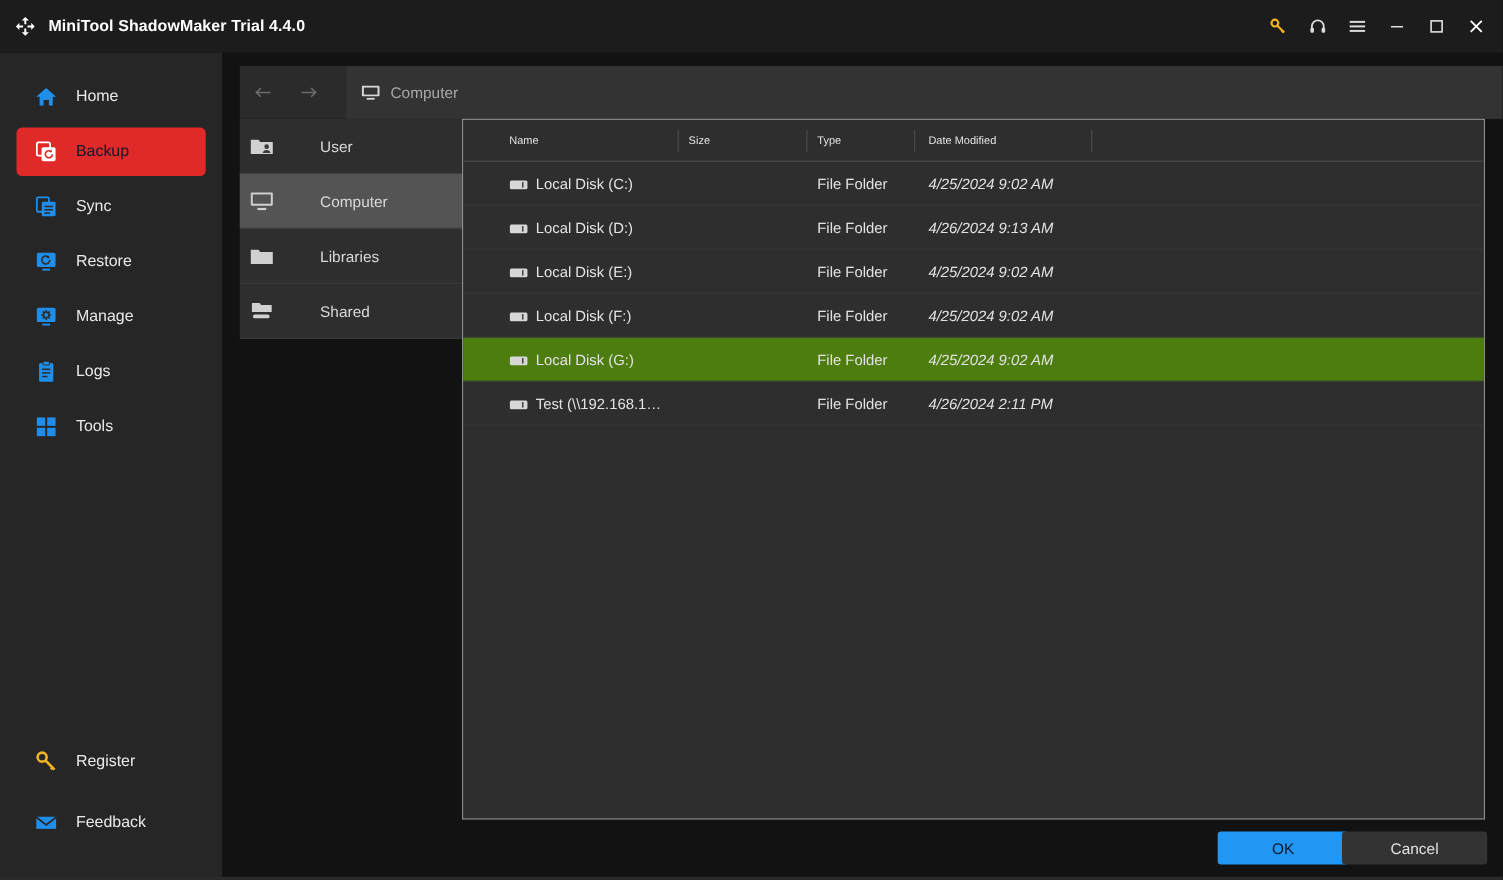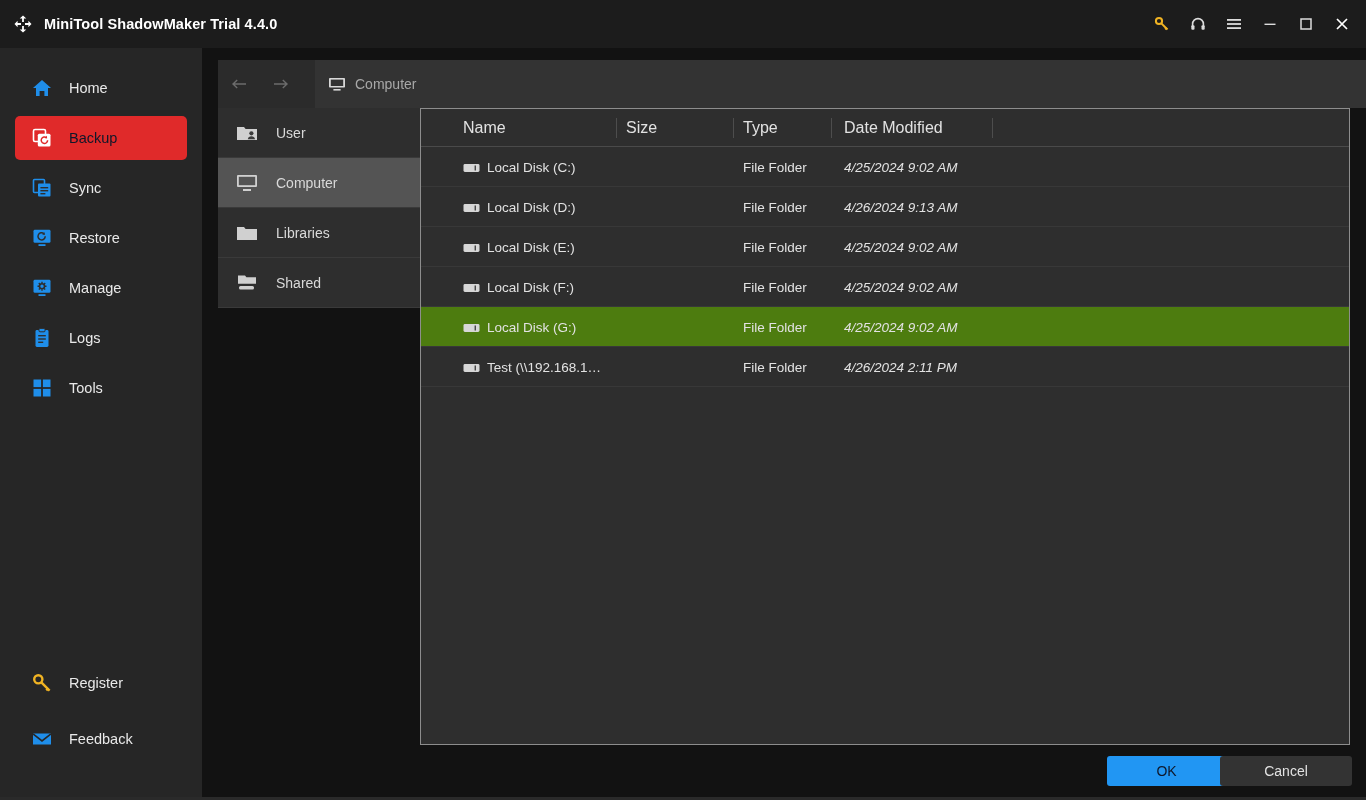--- a/index.html
+++ b/index.html
@@ -36,21 +36,21 @@
   .nav-list { padding-top:18px; }
   .nav-item {
     display:flex; align-items:center; height:44px; margin:0 15px 6px 15px;
     border-radius:5px; padding-left:16px; cursor:pointer;
   }
   .nav-item.active { background:#e02a2a; }
   .nav-ico { width:22px; height:22px; flex:none; display:block; }
   .nav-label { margin-left:16px; color:#e9e9e9; font-size:14.5px; white-space:nowrap; }
   .nav-item.active .nav-label { color:#0f172a; }
 
-  .sidebar-bottom { position:absolute; left:0; bottom:0; width:178px; padding-bottom:27px; }
+  .sidebar-bottom { position:absolute; left:0; bottom:0; width:178px; padding-bottom:18px; }
   .sidebar-bottom .nav-item { margin-bottom:12px; }
 
   
   .content { position:absolute; top:48px; left:202px; width:1164px; height:752px; background:#121212; }
 
   .navbar {
     position:absolute; top:12px; left:16px; width:1148px; height:48px;
     background:#2b2b2b; display:flex; align-items:center;
   }
   .nav-arrow {
@@ -63,37 +63,37 @@
   }
   .addr-ico { width:18px; height:18px; flex:none; }
   .addr-text { margin-left:9px; color:#a8a8a8; font-size:14px; }
 
   
   .tree {
     position:absolute; top:60px; left:16px; width:202px;
     background:#2e2e2e;
   }
   .tree-item {
-    display:flex; align-items:center; height:50px; padding-left:18px;
-    border-bottom:1px solid #3a3a3a; cursor:pointer;
+    display:flex; align-items:center; height:50px; padding-left:9px;
+    border-bottom:1px solid #3a3a3a; cursor:pointer;gap:24px;
   }
   .tree-item.selected { background:#545454; }
   .tree-ico { width:22px; height:20px; flex:none; }
   .tree-label { margin-left:18px; color:#d9d9d9; font-size:14px; }
 
   
   .filepanel {
     position:absolute; top:60px; left:218px; width:930px; height:637px;
     background:#2e2e2e; border:1px solid #8d8d8d;
   }
   .fp-head {
     position:relative; height:38px; border-bottom:1px solid #4a4a4a;
   }
   .fp-head .col { position:absolute; top:0; height:38px; display:flex; align-items:center;
-    color:#e2e2e2; font-size:16px; }
+    color:#e2e2e2; font-size:10px; }
   .fp-head .sep { position:absolute; top:9px; width:1px; height:20px; background:#4d4d4d; }
   .fp-rows { position:relative; }
   .fp-row {
     position:relative; height:40px; border-bottom:1px solid #383838; cursor:pointer;
   }
   .fp-row.hover { background:#4d7c0f; }
   .fp-row .cell { position:absolute; top:0; height:40px; display:flex; align-items:center;
     color:#e2e2e2; font-size:13.5px; white-space:nowrap; }
   .cell-name { left:42px; }
   .cell-size { left:205px; }

